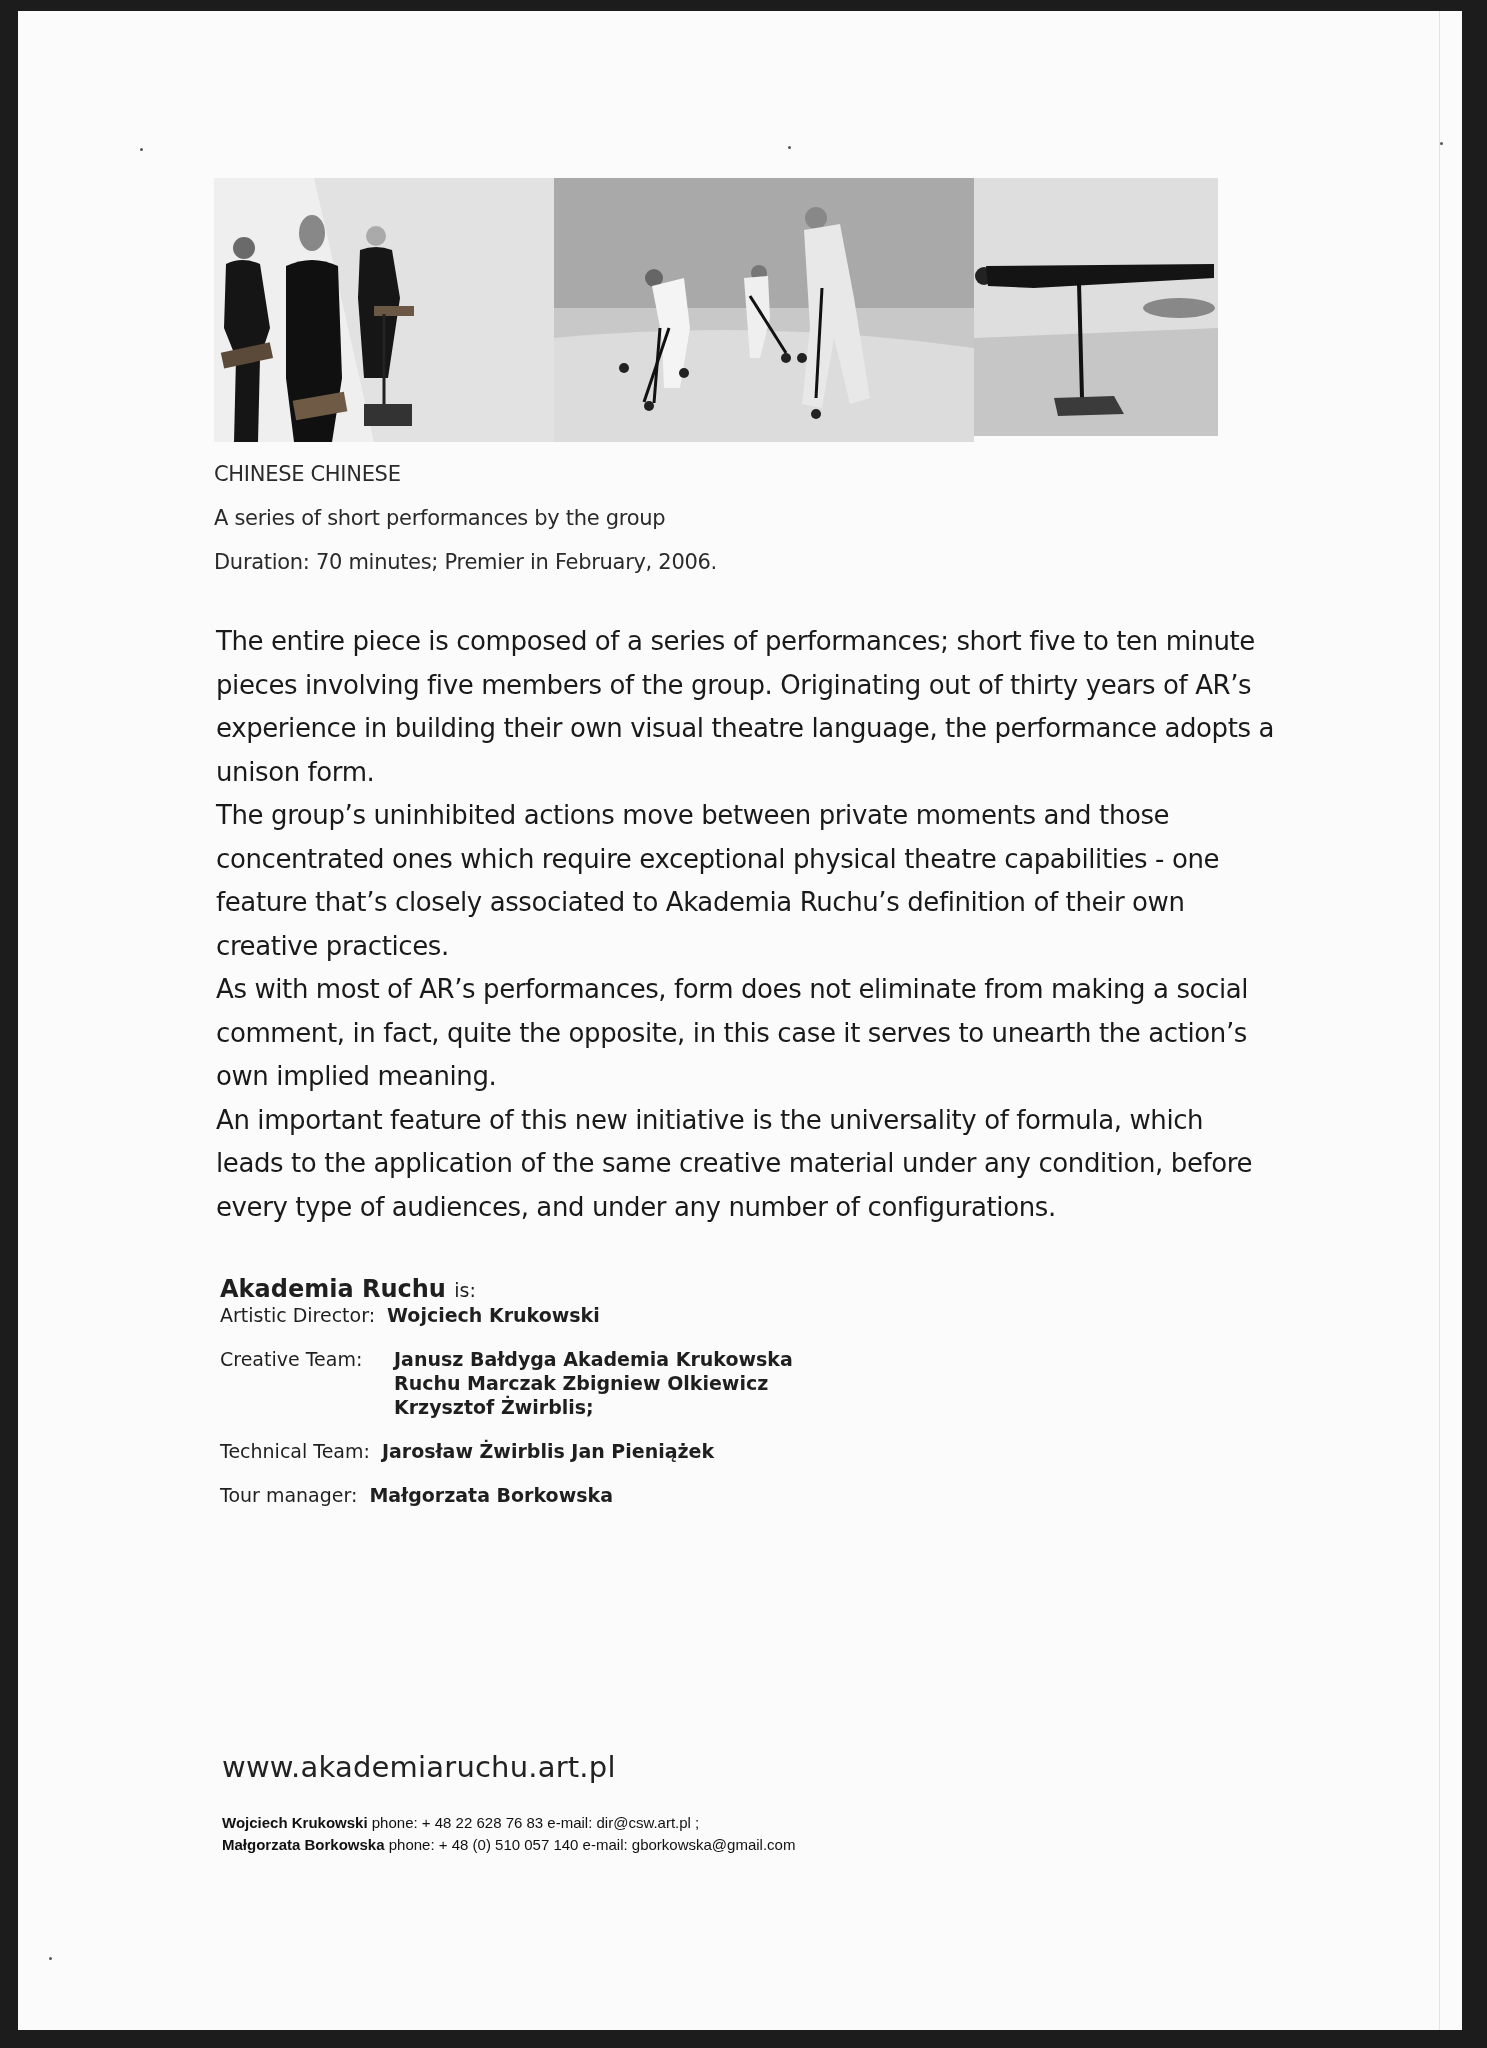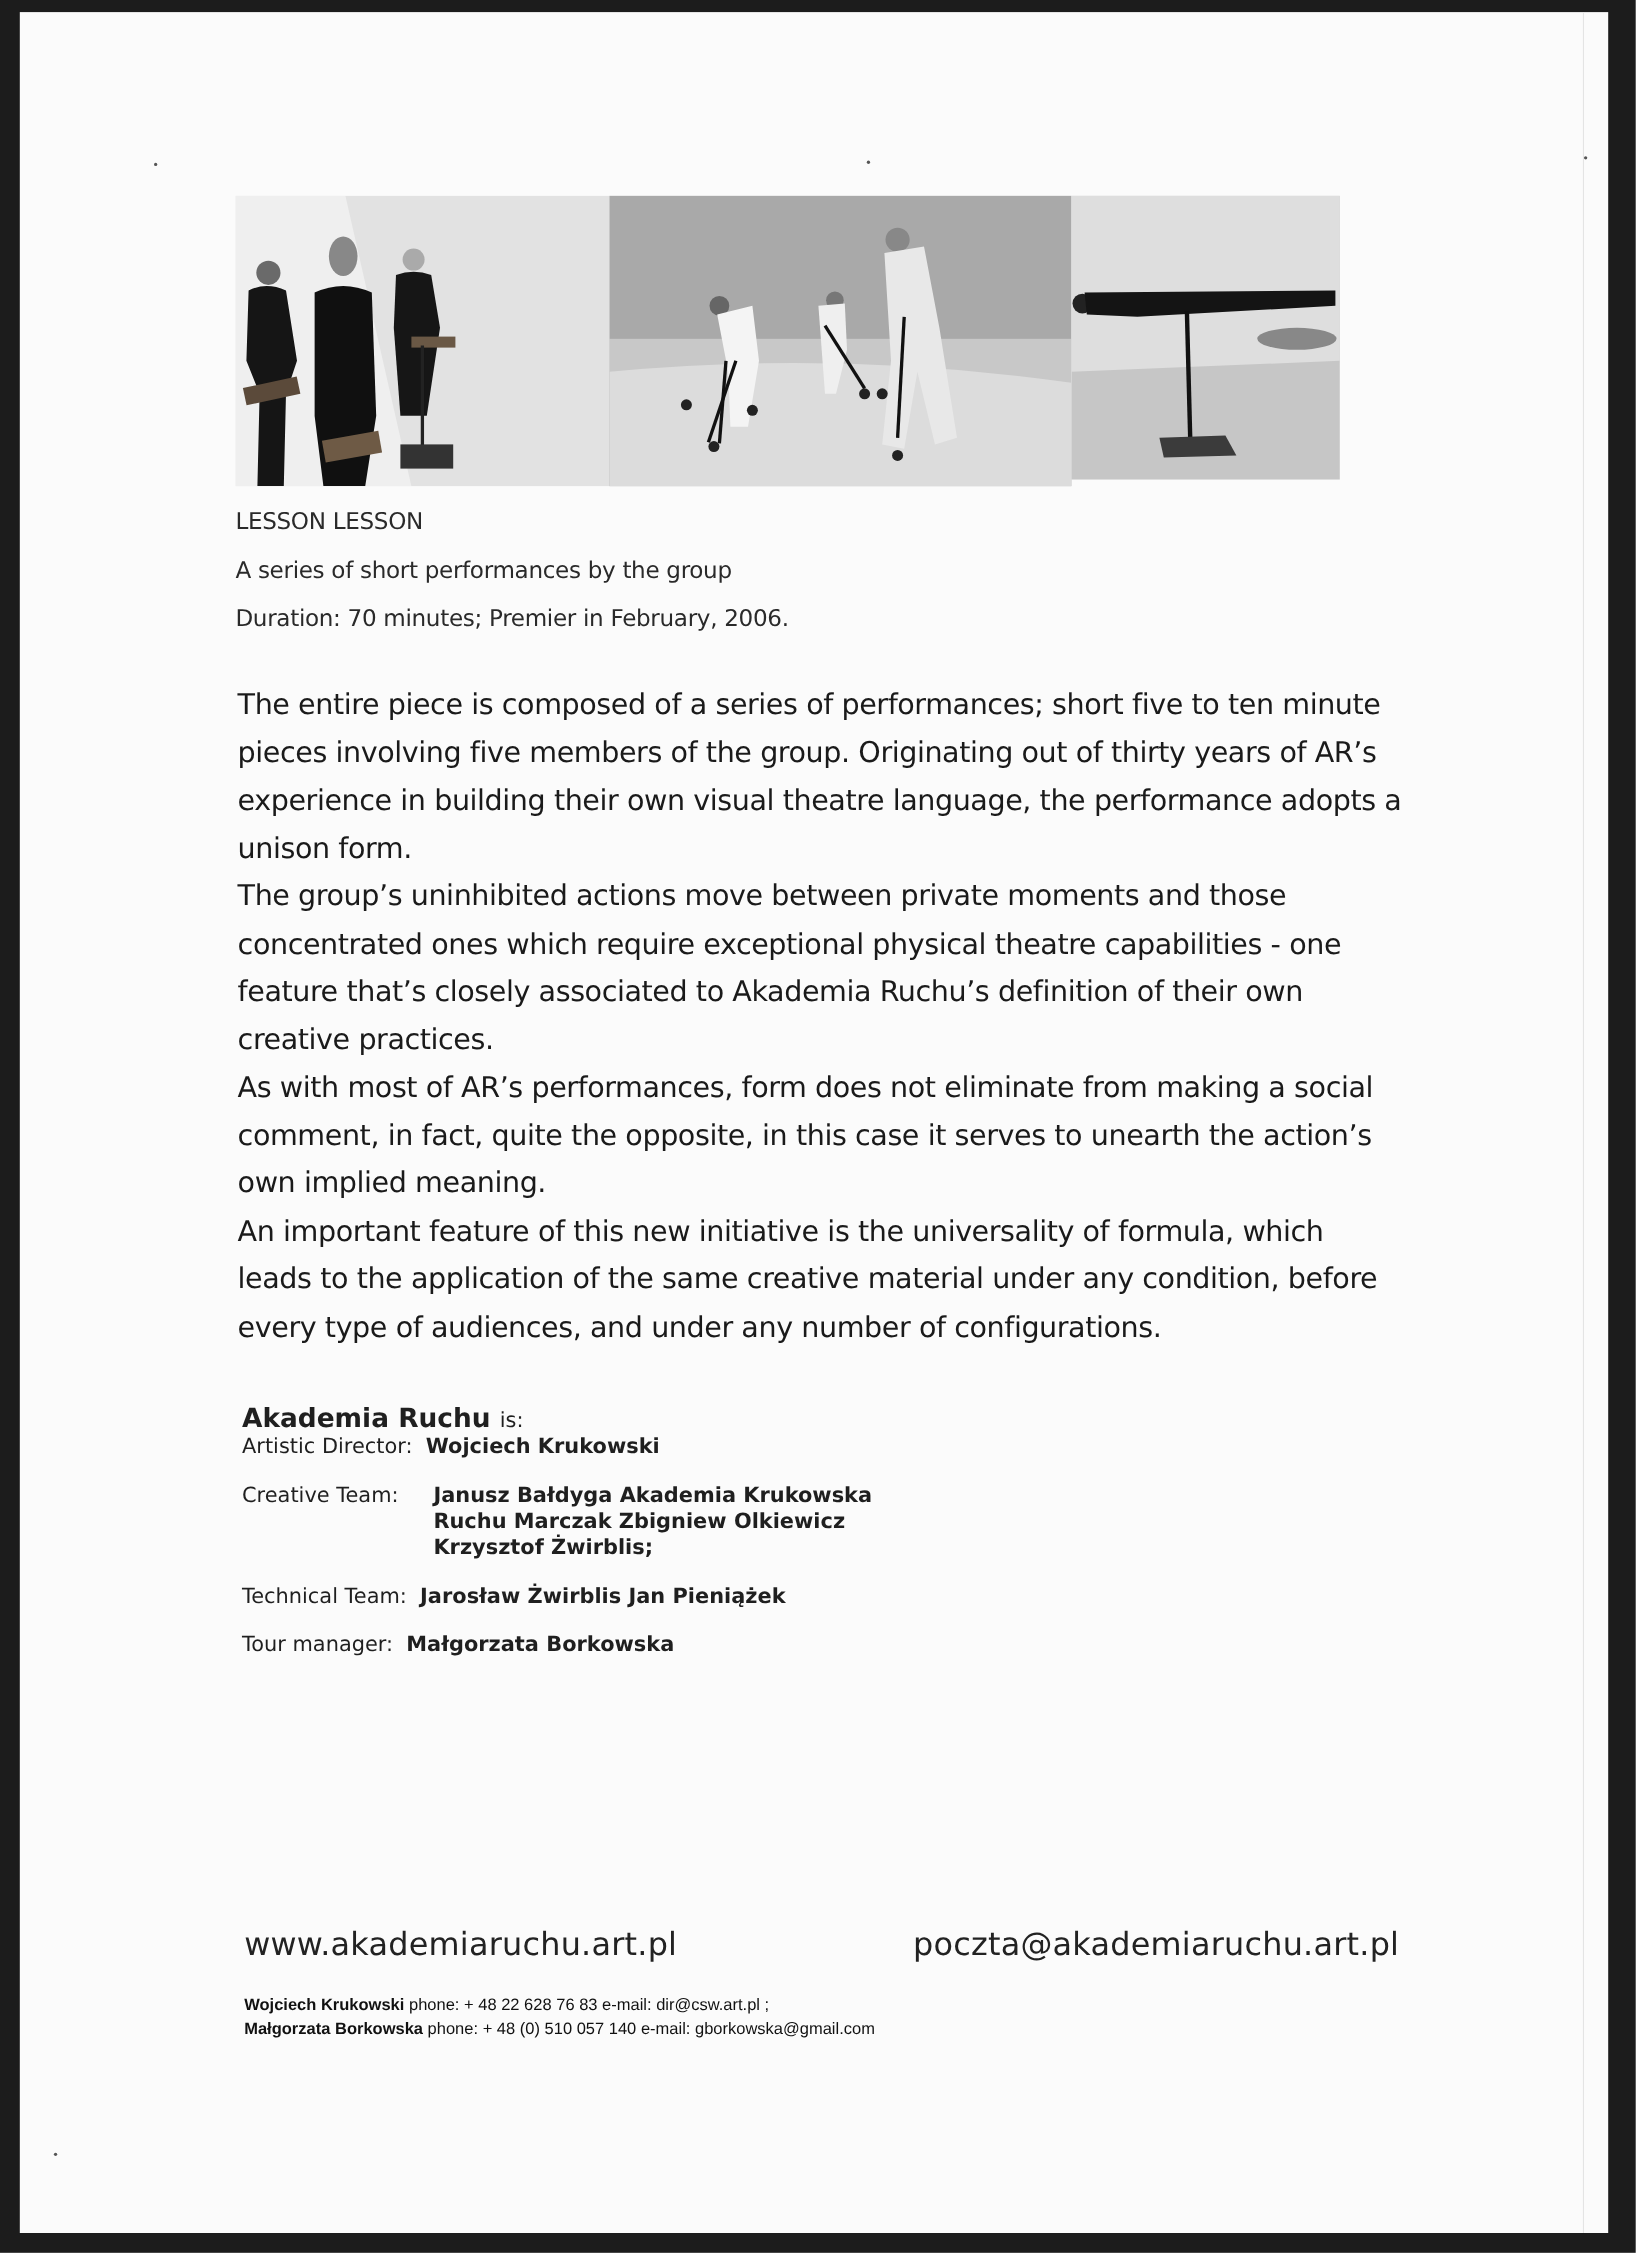--- a/index.html
+++ b/index.html
@@ -142,21 +142,21 @@
       <ellipse cx="205" cy="130" rx="36" ry="10" fill="#888"></ellipse>
       <circle cx="10" cy="98" r="9" fill="#222"></circle>
       <path d="M12 88 L240 86 L240 100 L60 110 L14 108 Z" fill="#141414"></path>
       <line x1="105" y1="105" x2="108" y2="220" stroke="#111" stroke-width="4"></line>
       <polygon points="80,220 140,218 150,236 84,238" fill="#3b3b3b"></polygon>
     </svg>
   </div>
 </div>
 
 <div class="title-block">
-  <div>LESSON LESSON</div>
+  <div>CHINESE CHINESE</div>
   <div>A series of short performances by the group</div>
   <div>Duration: 70 minutes; Premier in February, 2006.</div>
 </div>
 
 <div class="body-text">
   <p>The entire piece is composed of a series of performances; short five to ten minute pieces involving five members of the group. Originating out of thirty years of AR’s experience in building their own visual theatre language, the performance adopts a unison form.</p>
   <p>The group’s uninhibited actions move between private moments and those concentrated ones which require exceptional physical theatre capabilities - one feature that’s closely associated to Akademia Ruchu’s definition of their own creative practices.</p>
   <p>As with most of AR’s performances, form does not eliminate from making a social comment, in fact, quite the opposite, in this case it serves to unearth the action’s own implied meaning.</p>
   <p>An important feature of this new initiative is the universality of formula, which leads to the application of the same creative material under any condition, before every type of audiences, and under any number of configurations.</p>
 </div>
@@ -189,21 +189,20 @@
   <div class="credit-row">
     <span class="credit-label">Tour manager:</span>
     <span class="credit-names">
         <span>Małgorzata Borkowska</span>
       </span>
   </div>
 </div>
 
 <div class="footer-links">
   <span>www.akademiaruchu.art.pl</span>
-  <span>poczta@akademiaruchu.art.pl</span>
 </div>
 
 <div class="contacts">
   <div>
     <b>Wojciech Krukowski</b><span> phone: + 48 22 628 76 83  e-mail: dir@csw.art.pl ;</span>
   </div>
   <div>
     <b>Małgorzata Borkowska</b><span> phone: + 48 (0) 510 057 140  e-mail: gborkowska@gmail.com</span>
   </div>
 </div>

